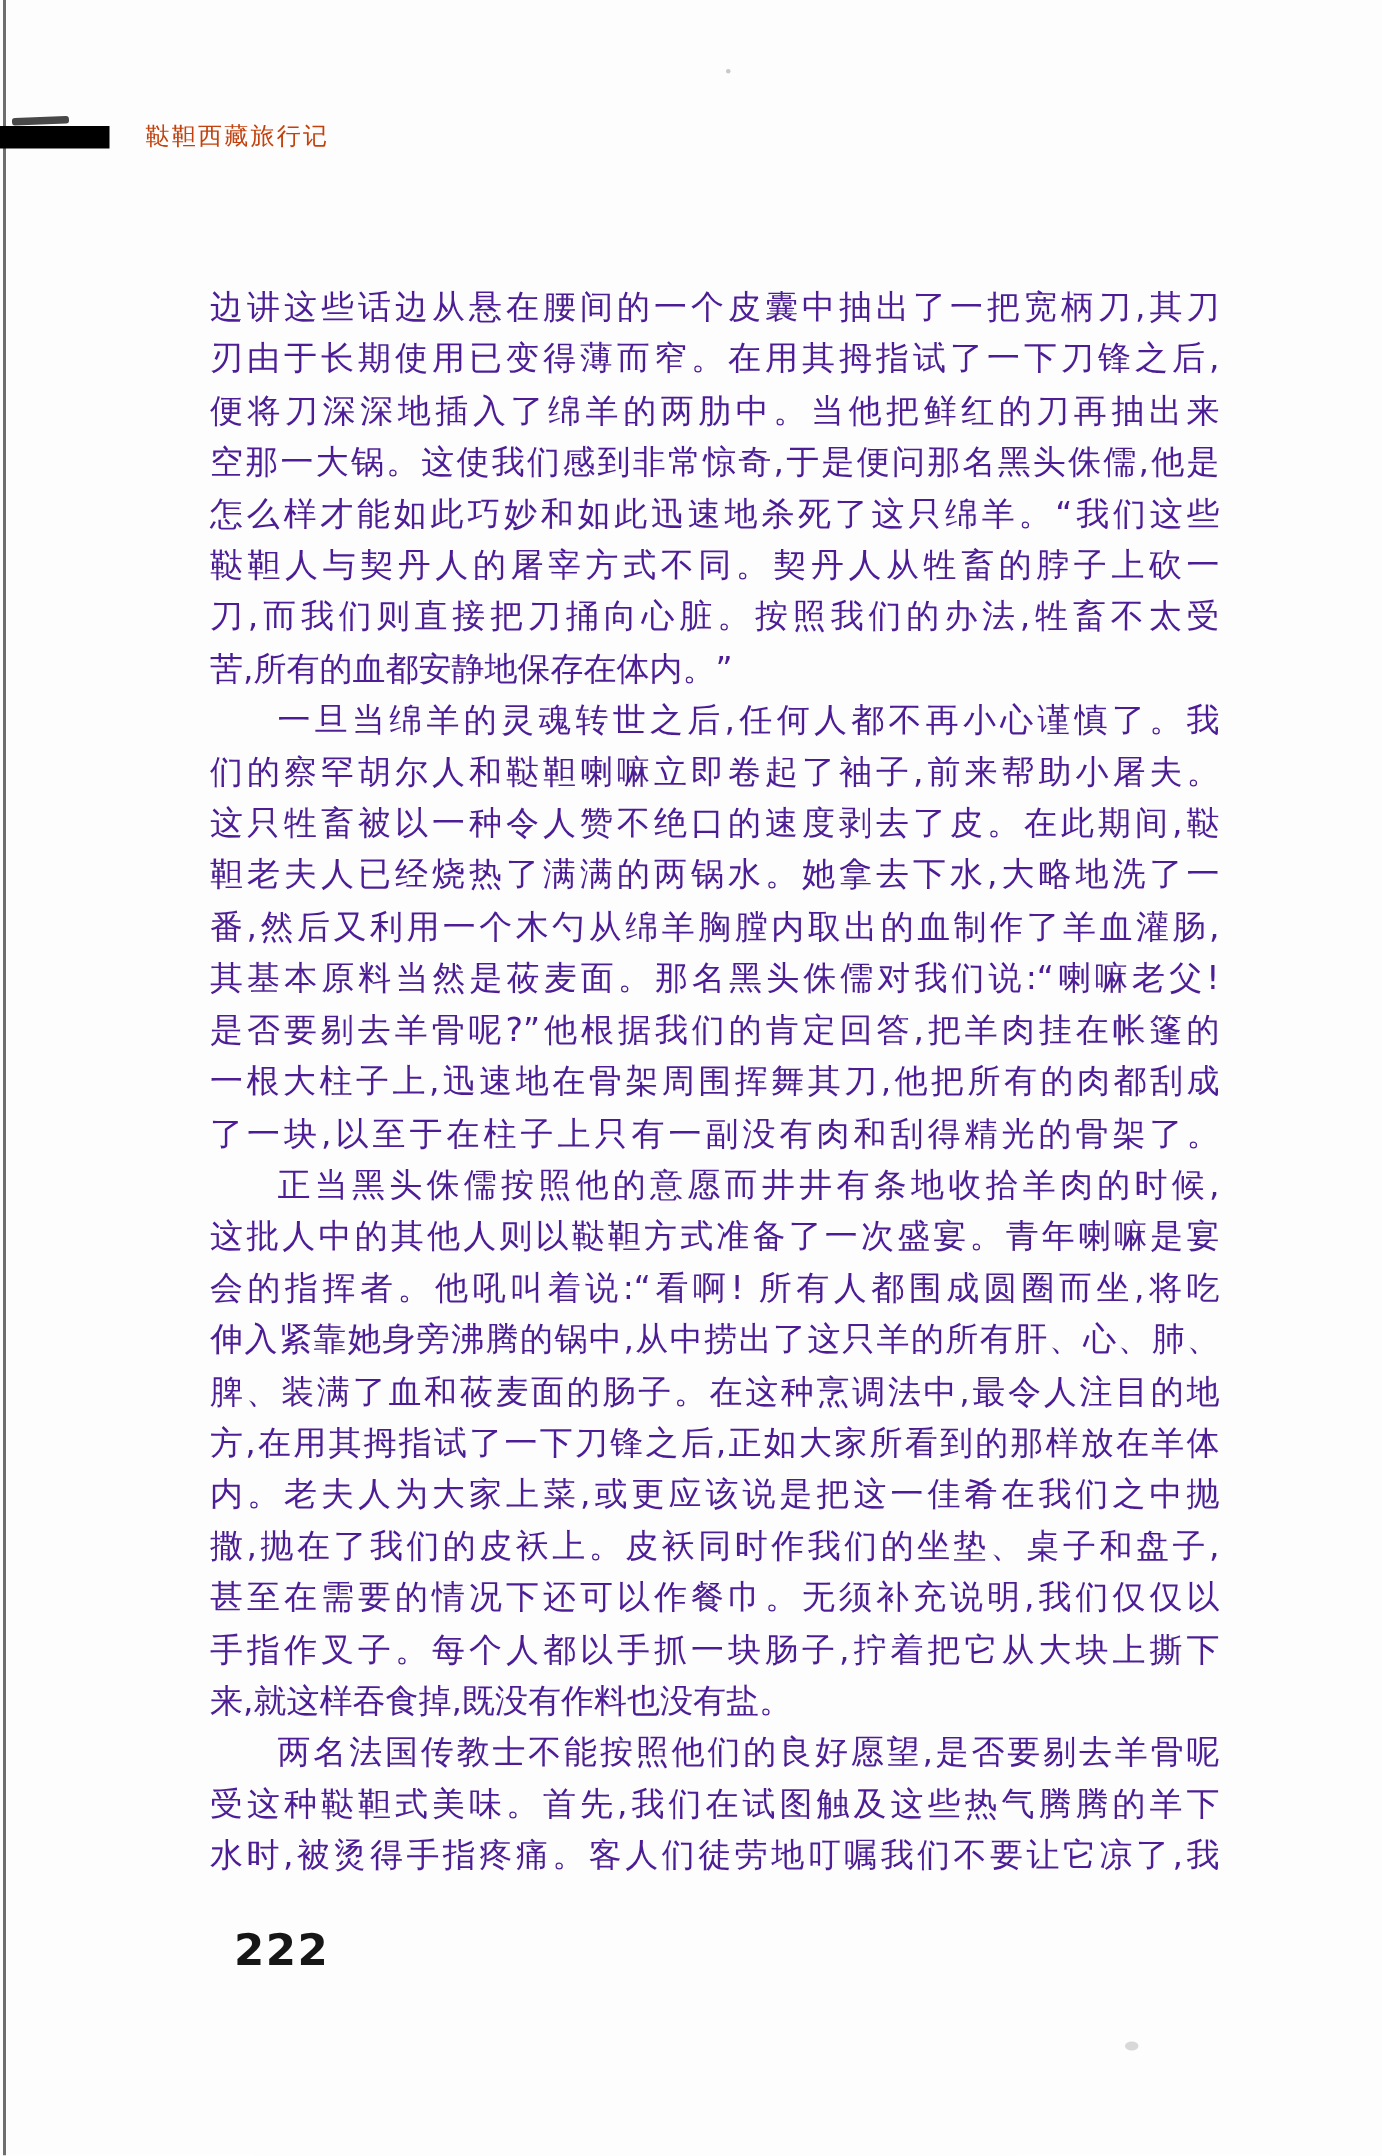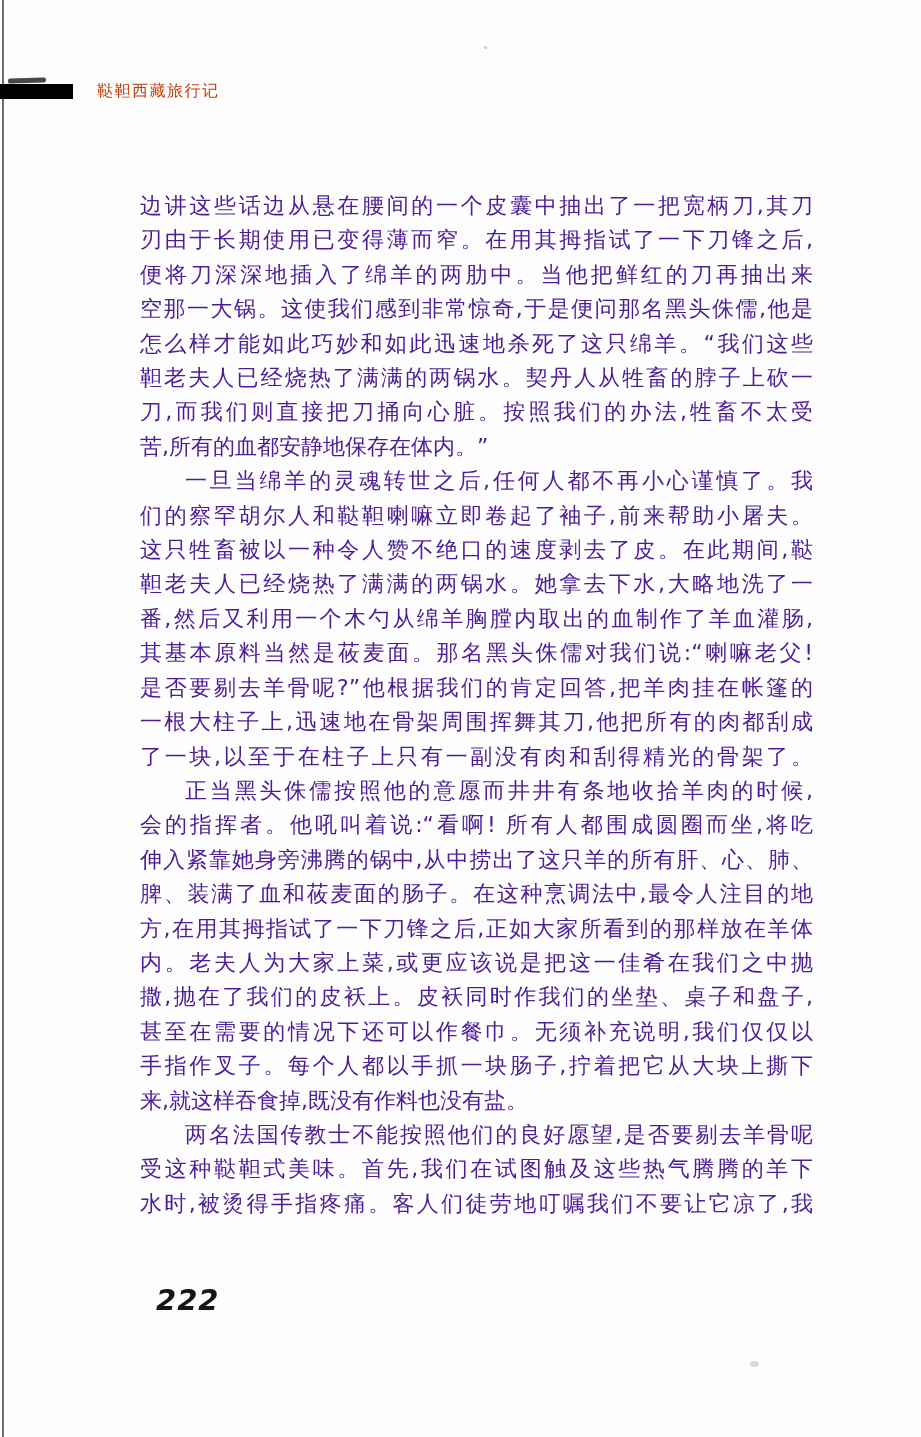--- a/index.html
+++ b/index.html
@@ -44,21 +44,21 @@
     height:34.42px;line-height:34.42px;
     font-size:22px;font-weight:500;
     text-align:justify;text-align-last:justify;
     white-space:nowrap;
     letter-spacing:0;
   }
   .line.indent{text-indent:45px;}
   .line.short{text-align-last:left;}
   .page-number{
     position:absolute;left:156px;top:1283px;
-    font-size:29px;font-weight:700;font-style:italic;
+    font-size:29px;font-weight:700;
     color:#161616;letter-spacing:1px;
   }
   .speck{position:absolute;border-radius:50%;}
   .speck-a{left:484px;top:46px;width:3px;height:3px;background:#c9c9c9;}
   .speck-b{left:750px;top:1361px;width:9px;height:6px;background:#d8d8d8;}
 </style>
 </head>
 <body>
 
 <div class="page">
@@ -71,33 +71,34 @@
 
   <div class="speck speck-a"></div>
   <div class="speck speck-b"></div>
 
   <div class="body-text">
     <div class="line">边讲这些话边从悬在腰间的一个皮囊中抽出了一把宽柄刀,其刀</div>
     <div class="line">刃由于长期使用已变得薄而窄。在用其拇指试了一下刀锋之后,</div>
     <div class="line">便将刀深深地插入了绵羊的两肋中。当他把鲜红的刀再抽出来</div>
     <div class="line">空那一大锅。这使我们感到非常惊奇,于是便问那名黑头侏儒,他是</div>
     <div class="line">怎么样才能如此巧妙和如此迅速地杀死了这只绵羊。“我们这些</div>
-    <div class="line">靼老夫人已经烧热了满满的两锅水。契丹人从牲畜的脖子上砍一</div>
+    <div class="line">鞑靼人与契丹人的屠宰方式不同。契丹人从牲畜的脖子上砍一</div>
     <div class="line">刀,而我们则直接把刀捅向心脏。按照我们的办法,牲畜不太受</div>
     <div class="line short">苦,所有的血都安静地保存在体内。”</div>
     <div class="line indent">一旦当绵羊的灵魂转世之后,任何人都不再小心谨慎了。我</div>
     <div class="line">们的察罕胡尔人和鞑靼喇嘛立即卷起了袖子,前来帮助小屠夫。</div>
     <div class="line">这只牲畜被以一种令人赞不绝口的速度剥去了皮。在此期间,鞑</div>
     <div class="line">靼老夫人已经烧热了满满的两锅水。她拿去下水,大略地洗了一</div>
     <div class="line">番,然后又利用一个木勺从绵羊胸膛内取出的血制作了羊血灌肠,</div>
     <div class="line">其基本原料当然是莜麦面。那名黑头侏儒对我们说:“喇嘛老父!</div>
     <div class="line">是否要剔去羊骨呢?”他根据我们的肯定回答,把羊肉挂在帐篷的</div>
     <div class="line">一根大柱子上,迅速地在骨架周围挥舞其刀,他把所有的肉都刮成</div>
     <div class="line">了一块,以至于在柱子上只有一副没有肉和刮得精光的骨架了。</div>
     <div class="line indent">正当黑头侏儒按照他的意愿而井井有条地收拾羊肉的时候,</div>
+    <div class="line">这批人中的其他人则以鞑靼方式准备了一次盛宴。青年喇嘛是宴</div>
     <div class="line">会的指挥者。他吼叫着说:“看啊! 所有人都围成圆圈而坐,将吃</div>
     <div class="line">伸入紧靠她身旁沸腾的锅中,从中捞出了这只羊的所有肝、心、肺、</div>
     <div class="line">脾、装满了血和莜麦面的肠子。在这种烹调法中,最令人注目的地</div>
     <div class="line">方,在用其拇指试了一下刀锋之后,正如大家所看到的那样放在羊体</div>
     <div class="line">内。老夫人为大家上菜,或更应该说是把这一佳肴在我们之中抛</div>
     <div class="line">撒,抛在了我们的皮袄上。皮袄同时作我们的坐垫、桌子和盘子,</div>
     <div class="line">甚至在需要的情况下还可以作餐巾。无须补充说明,我们仅仅以</div>
     <div class="line">手指作叉子。每个人都以手抓一块肠子,拧着把它从大块上撕下</div>
     <div class="line short">来,就这样吞食掉,既没有作料也没有盐。</div>
     <div class="line indent">两名法国传教士不能按照他们的良好愿望,是否要剔去羊骨呢</div>

